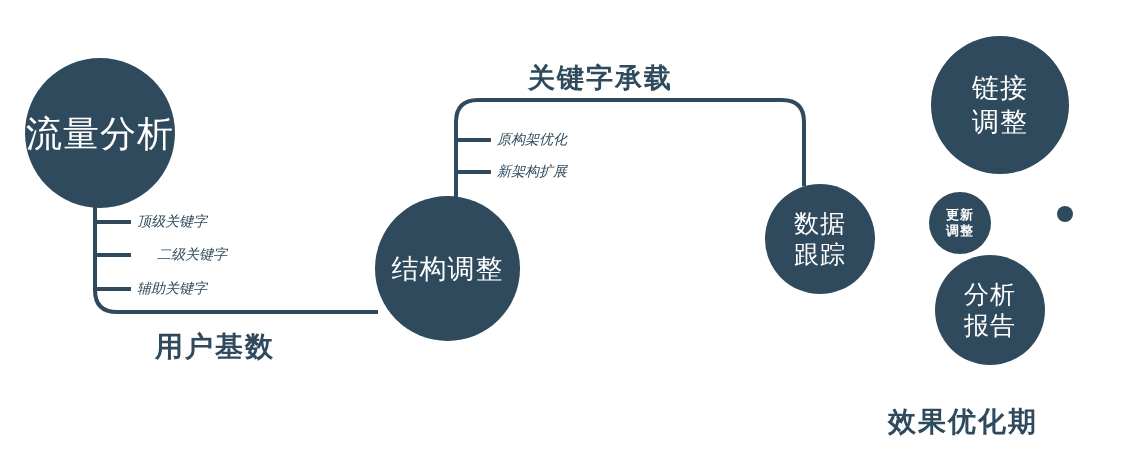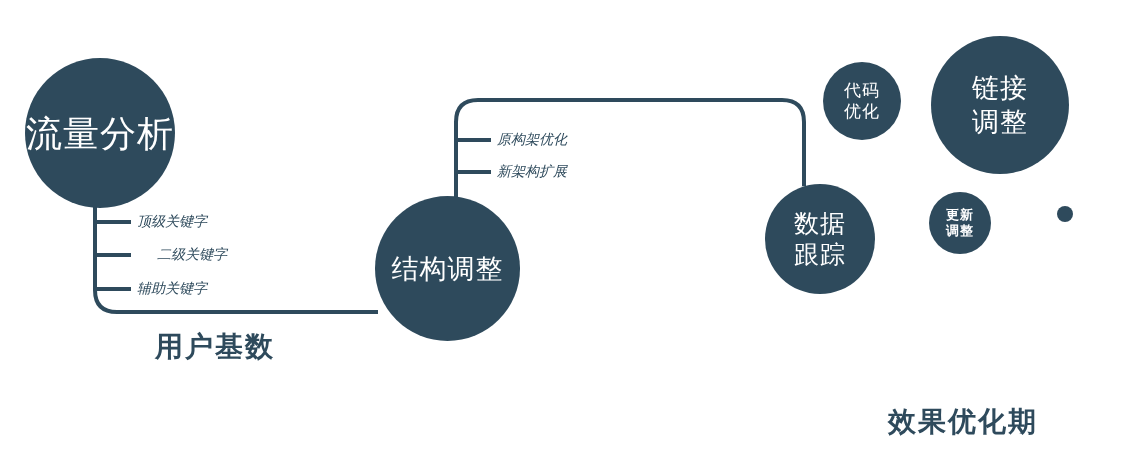--- a/index.html
+++ b/index.html
@@ -77,36 +77,37 @@
     <path class="line" d="M 456 172 L 491 172"></path>
   </svg>
 
   <div class="node node-traffic">流量分析</div>
 
   <div class="node node-tracking">数据
 跟踪</div>
 
   <div class="node node-structure">结构调整</div>
 
-  <div class="node node-code">代码
-优化</div>
 
   <div class="node node-link">链接
 调整</div>
 
   <div class="node node-update">更新
 调整</div>
 
   <div class="dot"></div>
 
+  <div class="node node-report">分析
+报告</div>
 
   <div class="branch-label" style="left:137px;top:222px;">顶级关键字</div>
   <div class="branch-label" style="left:137px;top:255px;margin-left:20px;">二级关键字</div>
   <div class="branch-label" style="left:137px;top:289px;">辅助关键字</div>
 
   <div class="branch-label" style="left:497px;top:140px;">原构架优化</div>
   <div class="branch-label" style="left:497px;top:172px;">新架构扩展</div>
 
   <div class="edge-label edge-user-base">用户基数</div>
+  <div class="edge-label edge-keyword">关键字承载</div>
 
   <div class="footer-label">效果优化期</div>
 
 </div>
 
 </body></html>

